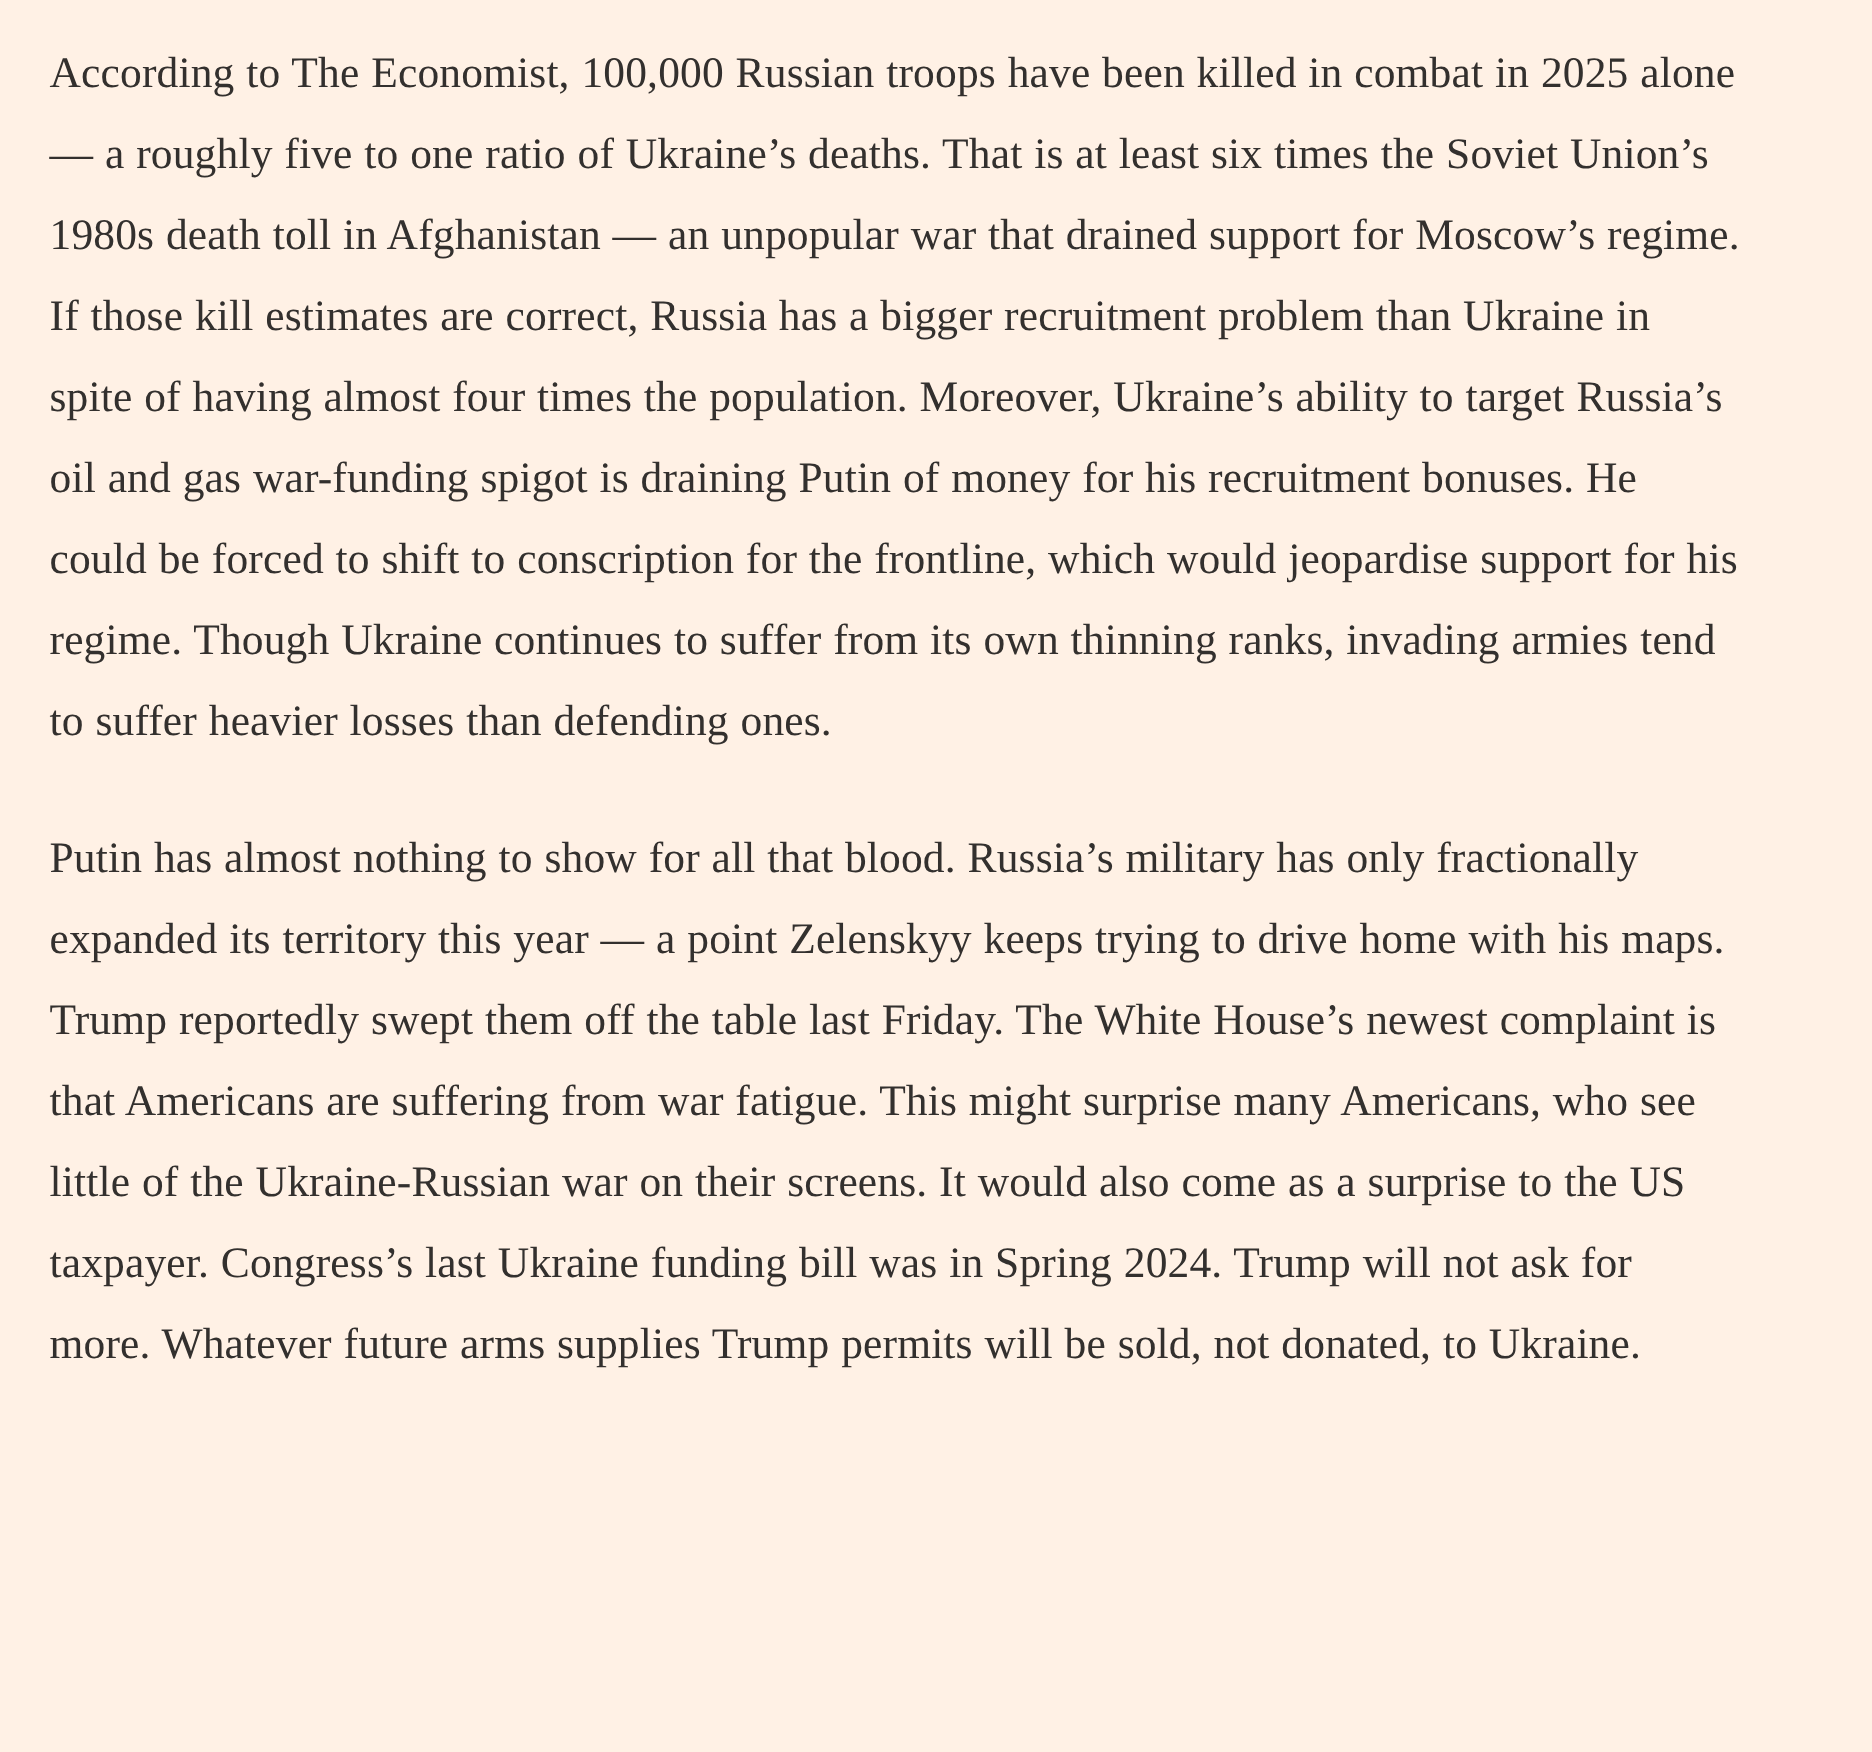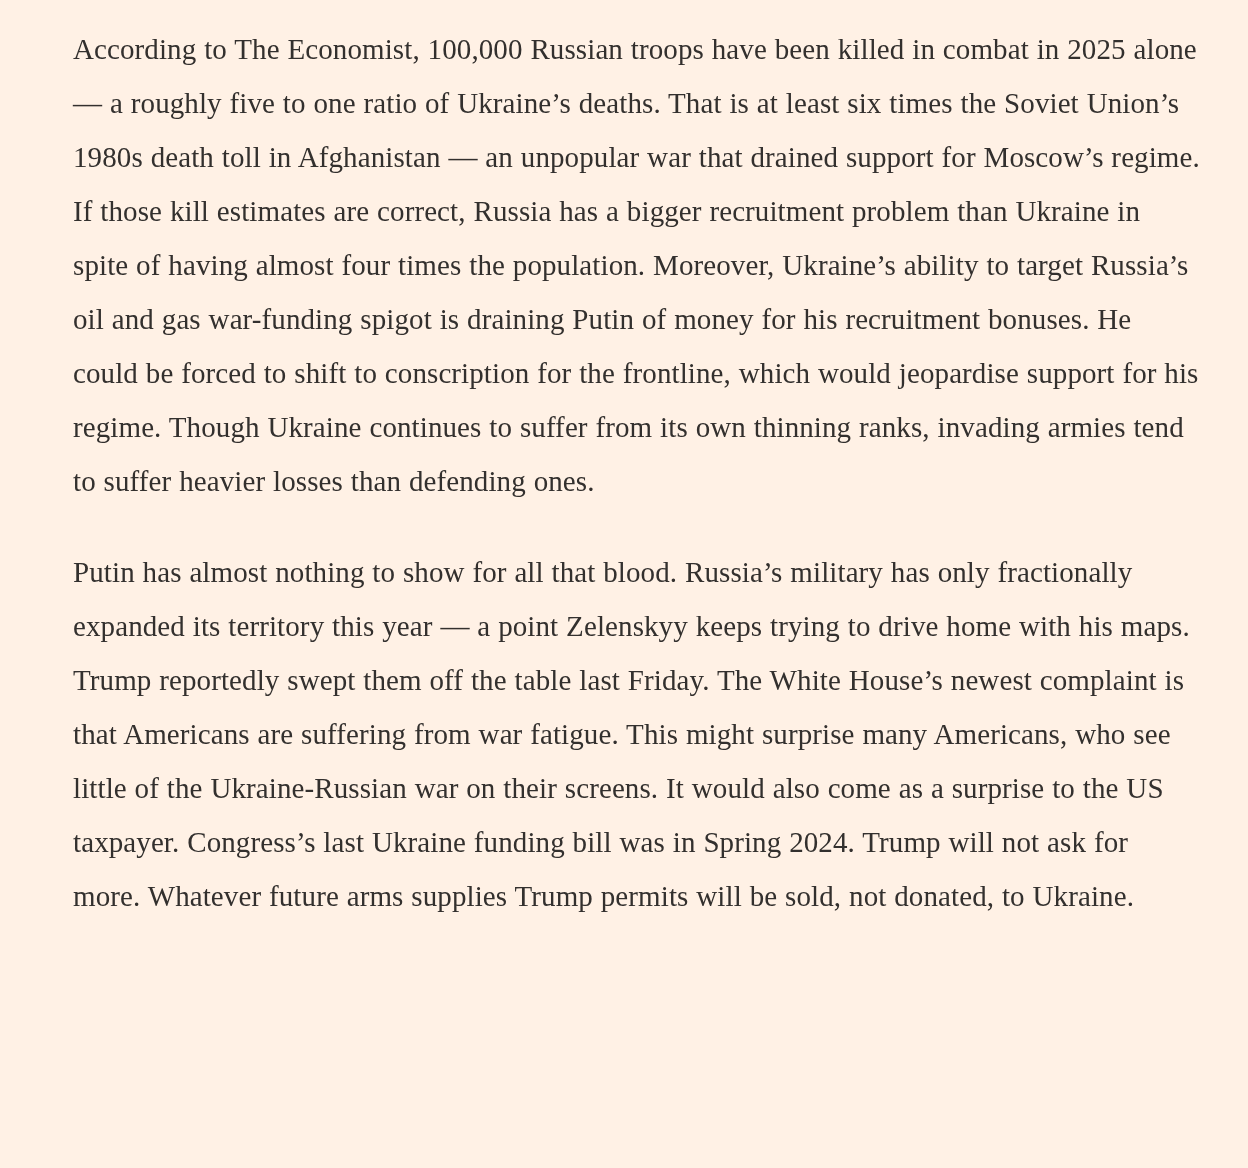--- a/index.html
+++ b/index.html
@@ -13,21 +13,20 @@
     background: #FFF1E5;
     color: #33302E;
     font-family: "Liberation Serif", "DejaVu Serif", serif;
     overflow: hidden;
     box-sizing: border-box;
   }
   .article-body {
     padding: 22px 30px 0 33px;
     max-width: 1190px;
     box-sizing: border-box;
-    margin-left: 40px;
   }
   .article-body p {
     margin: 0 0 37px 0;
     font-size: 29px;
     line-height: 54px;
     font-weight: 400;
     text-align: left;
     letter-spacing: 0.1px;
     word-spacing: 0.5px;
     -webkit-font-smoothing: antialiased;

